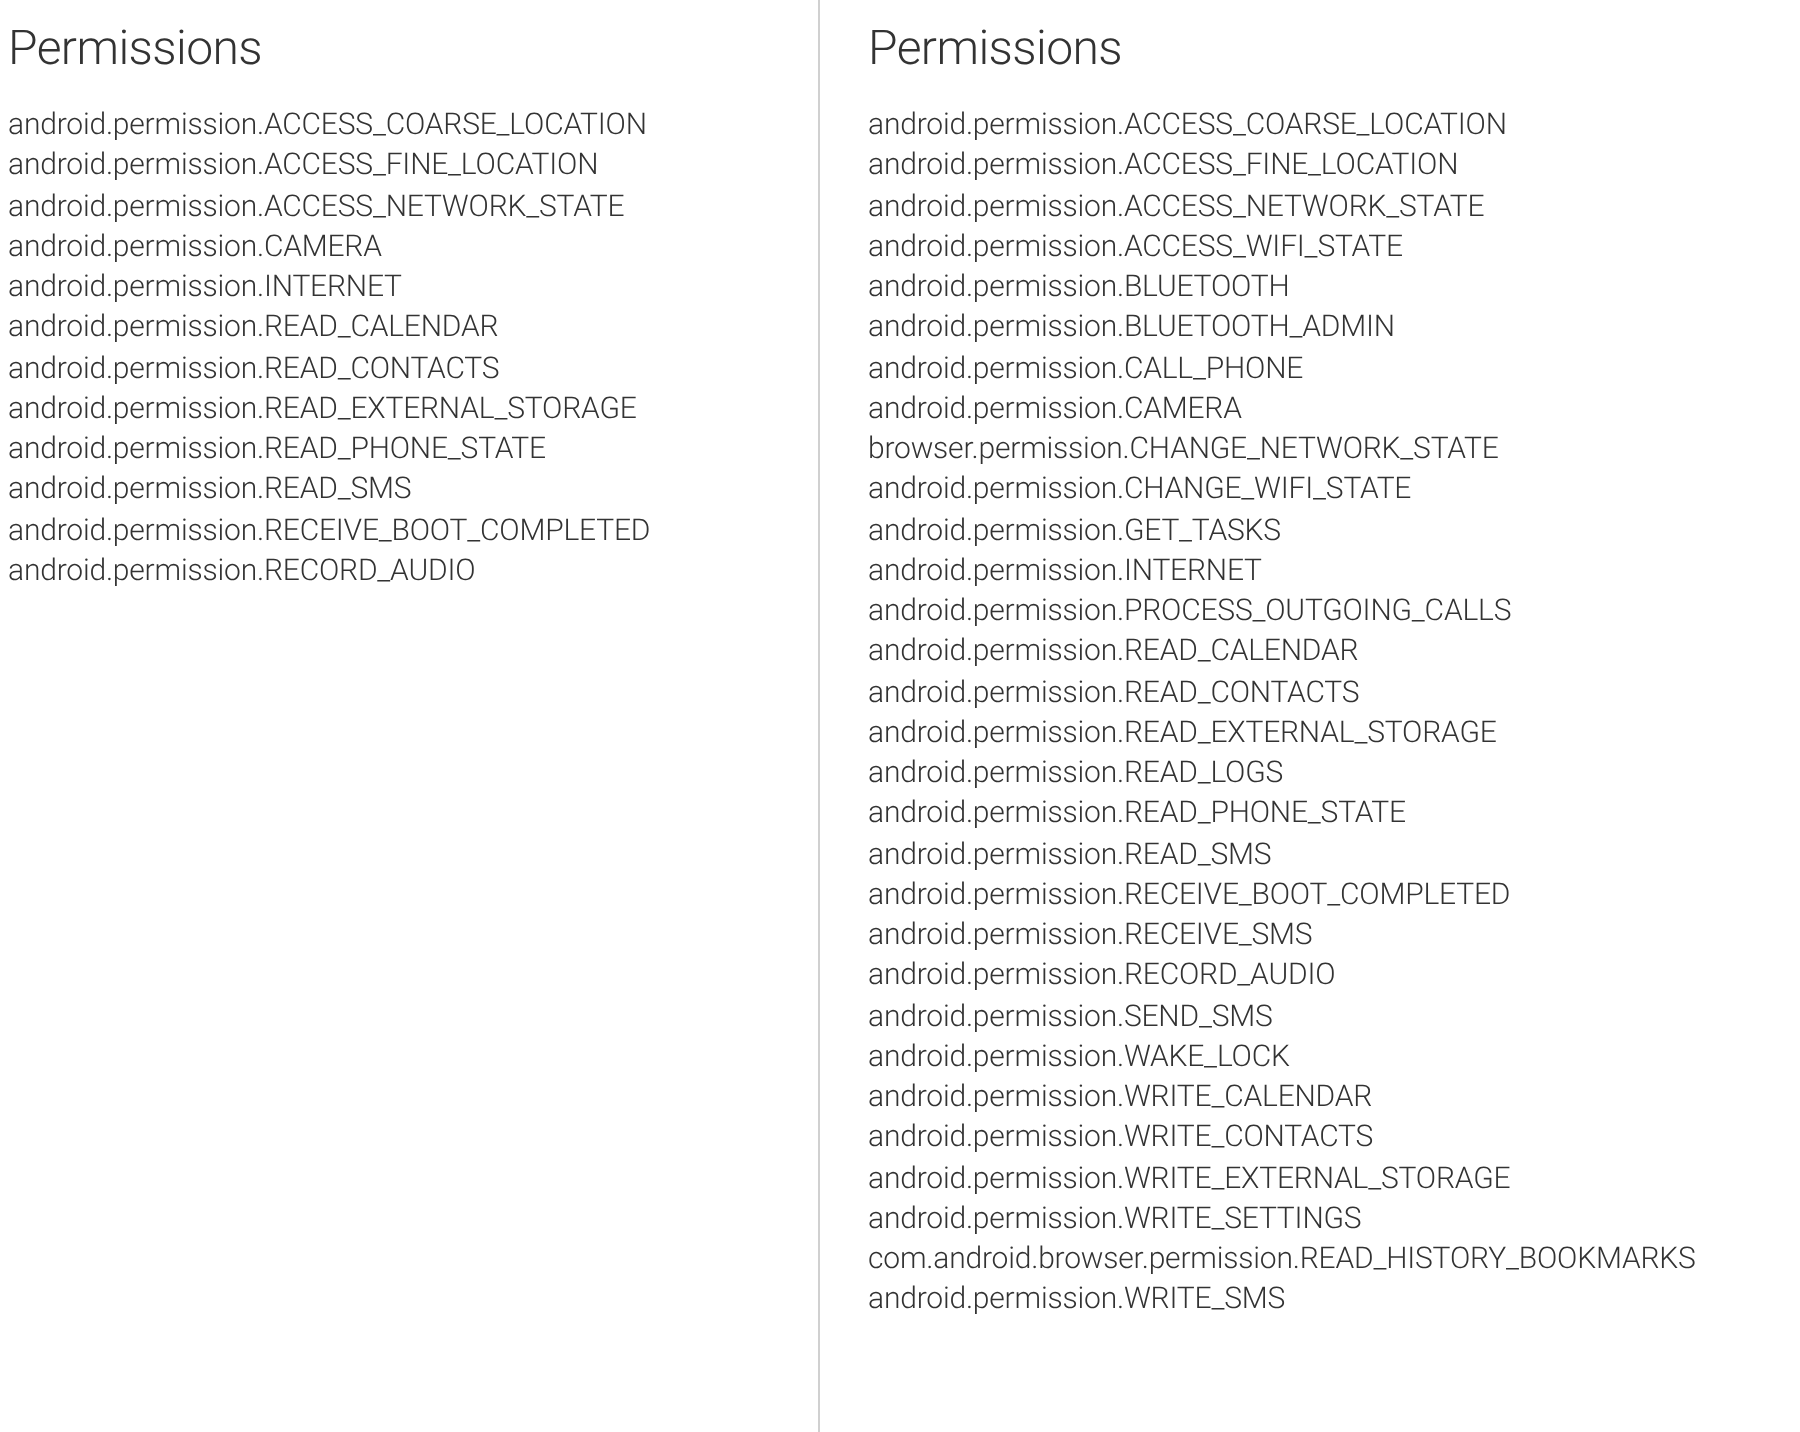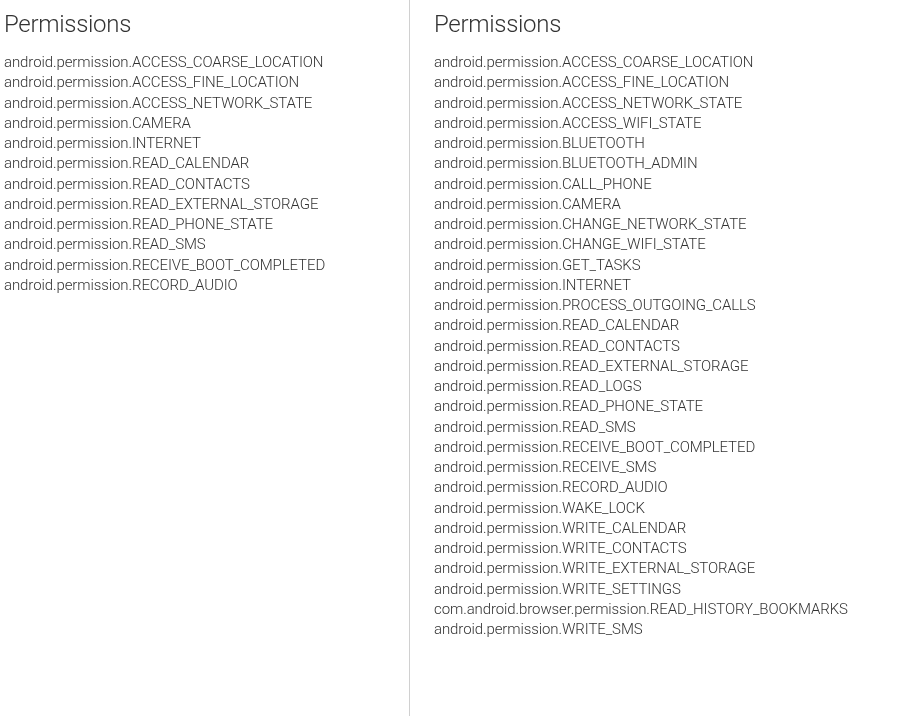--- a/index.html
+++ b/index.html
@@ -70,34 +70,35 @@
   <h2 class="heading">Permissions</h2>
   <ul class="perm-list">
       <li class="perm-item">android.permission.ACCESS_COARSE_LOCATION</li>
       <li class="perm-item">android.permission.ACCESS_FINE_LOCATION</li>
       <li class="perm-item">android.permission.ACCESS_NETWORK_STATE</li>
       <li class="perm-item">android.permission.ACCESS_WIFI_STATE</li>
       <li class="perm-item">android.permission.BLUETOOTH</li>
       <li class="perm-item">android.permission.BLUETOOTH_ADMIN</li>
       <li class="perm-item">android.permission.CALL_PHONE</li>
       <li class="perm-item">android.permission.CAMERA</li>
-      <li class="perm-item">android.permission.CHANGE_NETWORK_STATE</li>
+      <li class="perm-item">browser.permission.CHANGE_NETWORK_STATE</li>
       <li class="perm-item">android.permission.CHANGE_WIFI_STATE</li>
       <li class="perm-item">android.permission.GET_TASKS</li>
       <li class="perm-item">android.permission.INTERNET</li>
       <li class="perm-item">android.permission.PROCESS_OUTGOING_CALLS</li>
       <li class="perm-item">android.permission.READ_CALENDAR</li>
       <li class="perm-item">android.permission.READ_CONTACTS</li>
       <li class="perm-item">android.permission.READ_EXTERNAL_STORAGE</li>
       <li class="perm-item">android.permission.READ_LOGS</li>
       <li class="perm-item">android.permission.READ_PHONE_STATE</li>
       <li class="perm-item">android.permission.READ_SMS</li>
       <li class="perm-item">android.permission.RECEIVE_BOOT_COMPLETED</li>
       <li class="perm-item">android.permission.RECEIVE_SMS</li>
       <li class="perm-item">android.permission.RECORD_AUDIO</li>
+      <li class="perm-item">android.permission.SEND_SMS</li>
       <li class="perm-item">android.permission.WAKE_LOCK</li>
       <li class="perm-item">android.permission.WRITE_CALENDAR</li>
       <li class="perm-item">android.permission.WRITE_CONTACTS</li>
       <li class="perm-item">android.permission.WRITE_EXTERNAL_STORAGE</li>
       <li class="perm-item">android.permission.WRITE_SETTINGS</li>
       <li class="perm-item">com.android.browser.permission.READ_HISTORY_BOOKMARKS</li>
       <li class="perm-item">android.permission.WRITE_SMS</li>
     </ul>
 </div>
 

